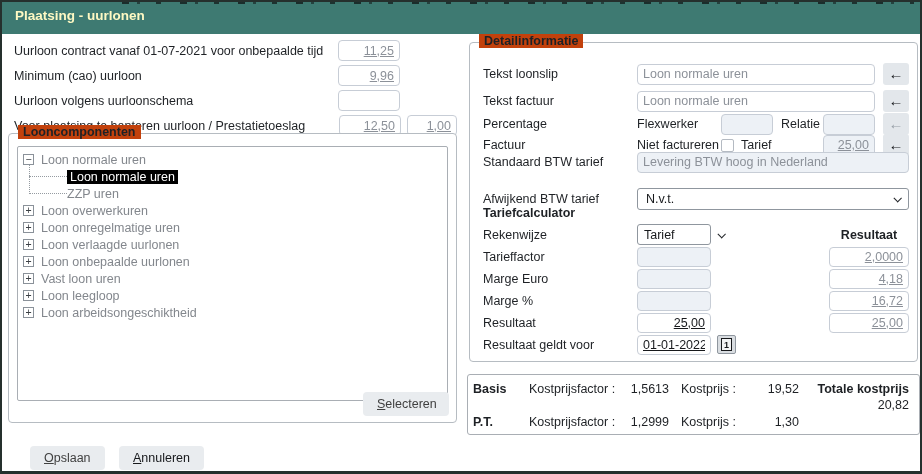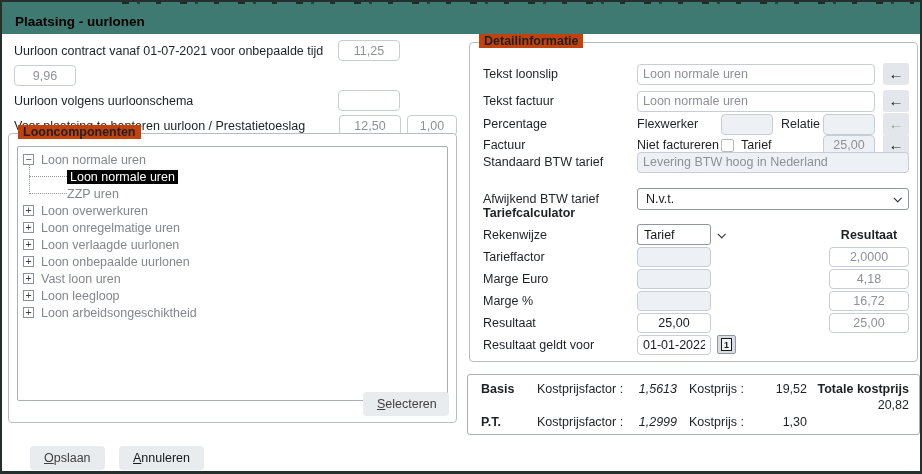--- a/index.html
+++ b/index.html
@@ -9,26 +9,26 @@
   .dialog { position:relative; width:922px; height:474px; background:#fff;
             border:2px solid #25302d; border-bottom-width:3px; overflow:hidden; }
 
   
   .bg-strip { position:absolute; top:0; left:0; right:0; height:6px; background:#3E7A72; }
   .bg-strip::before { content:""; position:absolute; top:0; left:120px; right:6px; height:2px;
      background:repeating-linear-gradient(90deg, rgba(15,20,20,.75) 0 7px, transparent 7px 15px,
        rgba(15,20,20,.55) 15px 18px, transparent 18px 34px, rgba(15,20,20,.7) 34px 39px, transparent 39px 58px); }
 
   .titlebar { position:absolute; top:6px; left:0; right:0; height:26px; background:#3E7A72;
-              color:#000000; font-weight:bold; font-size:13.5px; display:flex; align-items:center; padding-left:13px; }
+              color:#fef9c3; font-weight:bold; font-size:13.5px; display:flex; align-items:flex-start; padding-left:13px; }
 
   
   .inp { border:1px solid #c7cdd6; border-radius:4px; height:21px; font-family:inherit;
          font-size:12.5px; padding:0 5px; background:#fff; color:#8c9199; outline:none; }
-  .inp.num { text-align:center; }
+  .inp.num { text-align:right;text-decoration:underline; }
   .inp.black { color:#17191c; }
   .inp.fill { background:#edf1f6; }
   .arrow-btn { width:26px; height:22px; border:none; border-radius:3px; background:#e3e7eb;
                color:#16181b; font-size:15px; font-weight:bold; line-height:20px; text-align:center;
                padding:0; cursor:pointer; }
   .arrow-btn.dis { color:#98a0a8; }
   .select { border:1px solid #8f969e; border-radius:3px; height:22px; background:#fff;
             display:flex; align-items:center; padding:0 8px; color:#17191c; cursor:pointer;gap:43px; }
   .chev { width:6px; height:6px; border-right:1.6px solid #23262a; border-bottom:1.6px solid #23262a;
           transform:rotate(45deg) translateY(-1px); margin-left:auto; flex:0 0 6px; }
@@ -85,24 +85,24 @@
   .cr .zoneR { margin-left:auto; flex:0 0 80px; width:80px; }
   .res-head { margin-left:auto; flex:0 0 80px; text-align:center; font-weight:bold; }
   .cal-btn { width:19px; height:19px; margin-left:6px; border:1px solid #8f969e; border-radius:2px;
              background:#d9dde1; display:flex; align-items:center; justify-content:center; padding:0; cursor:pointer; }
   .cal-page { width:11px; height:13px; border:1px solid #17191c; background:#f2f3f4; font-size:9px;
               font-weight:bold; color:#17191c; display:flex; align-items:center; justify-content:center; }
 
   
   .kostbox { position:absolute; left:465px; top:372px; width:453px; height:61px;
              border:1px solid #a9aeb4; border-radius:3px; background:#fff; }
-  .kp-row { position:absolute; left:13px; right:10px; display:flex; height:16px; align-items:center; }
+  .kp-row { position:absolute; left:5px; right:10px; display:flex; height:16px; align-items:center; }
   .kp-name { flex:0 0 56px; font-weight:bold; }
   .kp-flabel { flex:0 0 90px; }
-  .kp-fval { flex:0 0 50px; text-align:right;font-style:italic; }
+  .kp-fval { flex:0 0 50px; text-align:right; }
   .kp-klabel { flex:0 0 70px; margin-left:12px; }
   .kp-kval { flex:0 0 48px; text-align:right; }
   .kp-total { flex:1; text-align:right; font-weight:bold; }
   .kp-totalval { flex:1; text-align:right; }
 
   
   .footer-btn1 { position:absolute; left:28px; top:444px; }
   .footer-btn2 { position:absolute; left:117px; top:444px; }
 </style>
 </head>
@@ -114,20 +114,21 @@
     <span>Plaatsing - uurlonen</span>
   </div>
 
   <div class="topfields">
     <div class="tf-row">
       <span class="lbl">Uurloon contract vanaf 01-07-2021 voor onbepaalde tijd</span>
       <input class="inp num" readonly="" value="11,25" style="">
       <span class="sp"></span>
     </div>
     <div class="tf-row">
+      <span class="lbl">Minimum (cao) uurloon</span>
       <input class="inp num" readonly="" value="9,96" style="">
       <span class="sp"></span>
     </div>
     <div class="tf-row">
       <span class="lbl">Uurloon volgens uurloonschema</span>
       <input class="inp num black" value="" style="">
       <span class="sp"></span>
     </div>
     <div class="tf-row">
       <span class="lbl">Voor plaatsing te hanteren uurloon / Prestatietoeslag</span>

